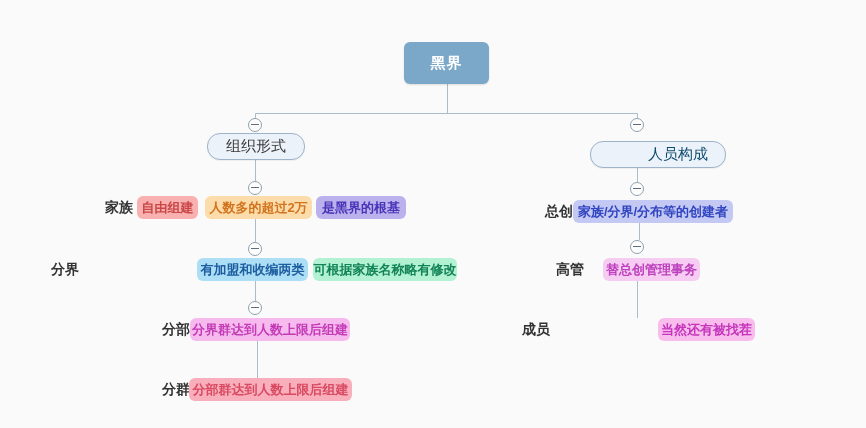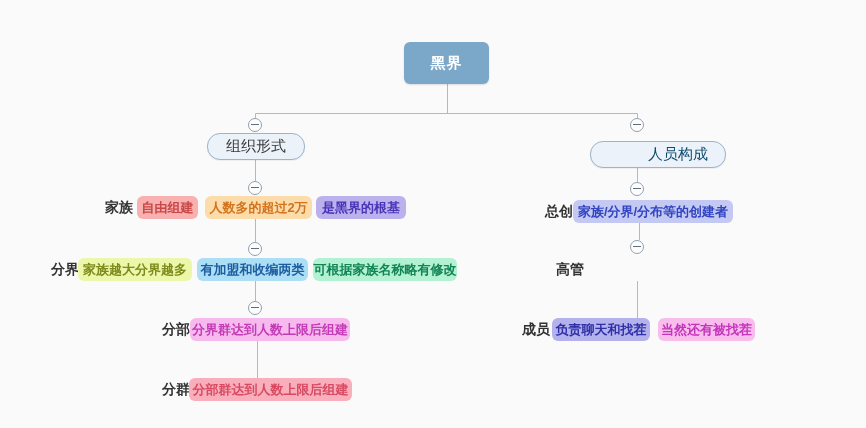--- a/index.html
+++ b/index.html
@@ -72,32 +72,31 @@
   <div class="collapse" style="left:630px;top:118px;"></div>
   <div class="collapse" style="left:630px;top:182px;"></div>
   <div class="collapse" style="left:630px;top:240px;"></div>
 
   <div class="row-label" style="left:105px;top:196px;">家族</div>
   <div class="topic-box" style="left: 137px; top: 196px; width: 61px; background-color: rgb(249, 176, 176); color: rgb(201, 71, 71);">自由组建</div>
   <div class="topic-box" style="left: 205px; top: 196px; width: 107px; background-color: rgb(252, 220, 170); color: rgb(210, 116, 30);">人数多的超过2万</div>
   <div class="topic-box" style="left: 316px; top: 196px; width: 90px; background-color: rgb(187, 177, 237); color: rgb(72, 52, 184);">是黑界的根基</div>
 
   <div class="row-label" style="left:51px;top:258px;">分界</div>
-  <div class="topic-box" style="left: 78px; top: 258px; width: 114px; background-color: rgb(236, 247, 170); color: rgb(125, 139, 28);">家族越大分界越多</div>
   <div class="topic-box" style="left: 197px; top: 258px; width: 111px; background-color: rgb(172, 223, 246); color: rgb(30, 93, 160);">有加盟和收编两类</div>
   <div class="topic-box" style="left: 313px; top: 258px; width: 144px; background-color: rgb(178, 241, 210); color: rgb(18, 131, 85);">可根据家族名称略有修改</div>
 
   <div class="row-label" style="left:162px;top:318px;">分部</div>
   <div class="topic-box" style="left: 190px; top: 318px; width: 160px; background-color: rgb(247, 186, 238); color: rgb(195, 60, 182);">分界群达到人数上限后组建</div>
 
   <div class="row-label" style="left:162px;top:378px;">分群</div>
   <div class="topic-box" style="left: 189px; top: 378px; width: 163px; background-color: rgb(249, 174, 187); color: rgb(216, 74, 98);">分部群达到人数上限后组建</div>
 
   <div class="row-label" style="left:545px;top:200px;">总创</div>
   <div class="topic-box" style="left: 573px; top: 200px; width: 160px; background-color: rgb(195, 201, 243); color: rgb(50, 69, 193);">家族/分界/分布等的创建者</div>
 
   <div class="row-label" style="left:556px;top:258px;">高管</div>
+  <div class="topic-box" style="left: 603px; top: 258px; width: 97px; background-color: rgb(247, 204, 242); color: rgb(189, 64, 189);">替总创管理事务</div>
 
   <div class="row-label" style="left:522px;top:318px;">成员</div>
-  <div class="topic-box" style="left: 552px; top: 318px; width: 98px; background-color: rgb(180, 178, 236); color: rgb(47, 47, 168);">负责聊天和找茬</div>
   <div class="topic-box" style="left: 658px; top: 318px; width: 97px; background-color: rgb(248, 189, 237); color: rgb(196, 53, 187);">当然还有被找茬</div>
 
 </div>
 
 </body></html>

